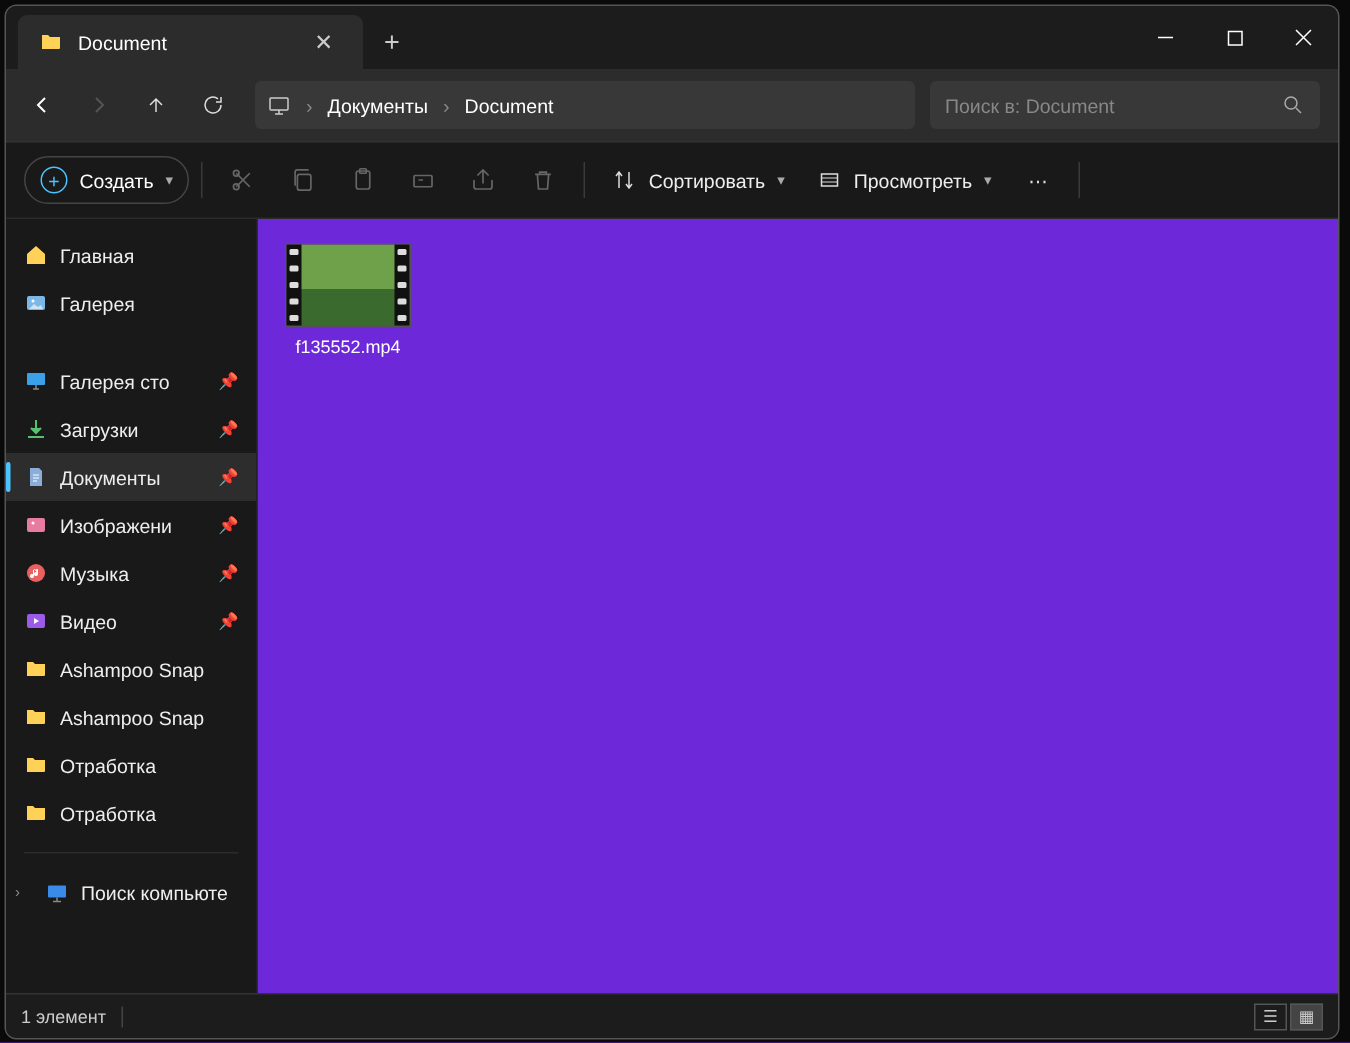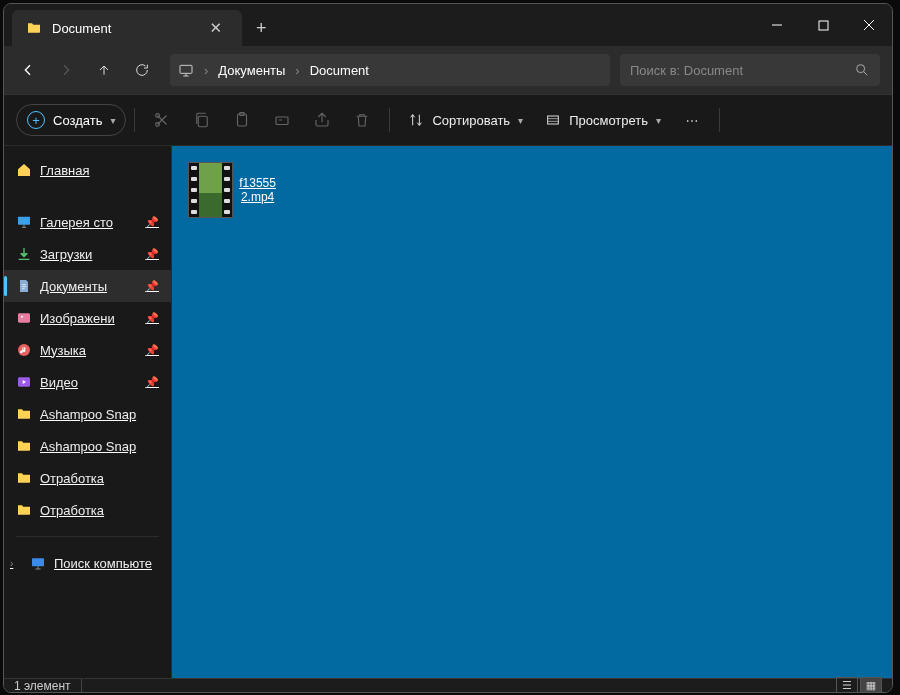--- a/index.html
+++ b/index.html
@@ -21,42 +21,42 @@
 .search { width: 260px; height: 32px; background: #383838; border-radius: 4px; margin-right: 6px; display: flex; align-items: center; padding: 0 10px; color: #888; justify-content: space-between; }
 
 .toolbar { height: 52px; background: #191919; border-top: 1px solid #333; border-bottom: 1px solid #2a2a2a; display: flex; align-items: center; padding: 0 12px; gap: 2px; }
 .tool-create { display: flex; align-items: center; gap: 8px; padding: 6px 10px; border: 1px solid #444; border-radius: 20px; cursor: pointer; }
 .tool-create .plus { width: 18px; height: 18px; border: 1.5px solid #4cc2ff; border-radius: 50%; display: flex; align-items: center; justify-content: center; color: #4cc2ff; font-size: 13px; line-height: 1; }
 .tool-icon { width: 38px; height: 36px; display: flex; align-items: center; justify-content: center; color: #666; cursor: pointer; }
 .tool-sep { width: 1px; height: 24px; background: #3a3a3a; margin: 0 6px; }
 .tool-text { display: flex; align-items: center; gap: 8px; padding: 6px 10px; cursor: pointer; color: #eee; text-align: center; }
 .chev-down { font-size: 10px; color: #aaa; }
 
-.body { flex: 1; display: flex; background: #0369a1; min-height: 0; text-decoration: underline; }
+.body { flex: 1; display: flex; background: #6d28d9; min-height: 0; }
 .sidebar { width: 168px; background: #191919; display: flex; flex-direction: column; padding: 8px 0; overflow: hidden; border-right: 1px solid #2c2c2c; }
 .side-item { display: flex; align-items: center; gap: 8px; height: 32px; padding: 0 12px; cursor: pointer; color: #eee; white-space: nowrap; overflow: hidden; position: relative; }
 .side-item.selected { background: #2d2d2d; }
 .side-item.selected::before { content: ""; position: absolute; left: 0; top: 6px; bottom: 6px; width: 3px; background: #4cc2ff; border-radius: 2px; }
 .side-item .pin { margin-left: auto; color: #777; font-size: 11px; }
 .side-spacer { height: 20px; }
 .side-hr { height: 1px; background: #2c2c2c; margin: 10px 12px; }
 .side-item .txt { overflow: hidden; text-overflow: ellipsis; flex: 1; }
 .side-item.pc { padding-left: 6px; }
 .side-item .expand { color: #888; font-size: 10px; width: 12px; }
 
 .content { flex: 1; padding: 12px; display: flex; align-content: flex-start; flex-wrap: wrap; gap: 16px; overflow: auto; }
-.file { width: 96px; display: flex; flex-direction: row; align-items: center; gap: 6px; cursor: pointer; padding: 4px; border-radius: 3px; }
+.file { width: 96px; display: flex; flex-direction: column; align-items: center; gap: 6px; cursor: pointer; padding: 4px; border-radius: 3px; }
 .thumb { width: 84px; height: 56px; position: relative; background: linear-gradient(#6fa04a 0 55%, #3a6a2e 55% 100%); border: 1px solid #555; }
 .film-edge { position: absolute; top: 0; bottom: 0; width: 10px; background: #111; display: flex; flex-direction: column; justify-content: space-around; }
 .film-edge.left { left: 0; }
 .film-edge.right { right: 0; }
 .film-edge i { display: block; width: 6px; height: 4px; background: #ddd; margin: 0 auto; border-radius: 1px; }
 .fname { font-size: 12px; color: #fff; text-align: center; word-break: break-all; }
 
-.statusbar { height: 14px; background: #1c1c1c; border-top: 1px solid #333; display: flex; align-items: center; padding: 0 10px; color: #ccc; font-size: 12px; }
+.statusbar { height: 30px; background: #1c1c1c; border-top: 1px solid #333; display: flex; align-items: center; padding: 0 10px; color: #ccc; font-size: 12px; }
 .status-sep { width: 1px; height: 14px; background: #444; margin: 0 10px; }
 .view-toggle { margin-left: auto; display: flex; gap: 2px; }
 .vt { width: 22px; height: 18px; border: 1px solid #555; display: flex; align-items: center; justify-content: center; font-size: 11px; cursor: pointer; }
 .vt.active { background: #444; }
 
 .ic-folder { fill: #ffd257; }
 .ic-home { fill: #ffd257; }
 .ic-img { fill: #7bb8e8; }
 .ic-desk { fill: #3aa0e8; }
 .ic-dl { fill: #55c070; }
@@ -204,20 +204,28 @@
   </div>
 
   <div class="body">
     <div class="sidebar">
       <div class="side-item">
         <svg class="small-svg" viewBox="0 0 24 24">
             <path class="ic-home" d="M3 11l9-8 9 8v10H3z"></path>
           </svg>
         <span class="txt">Главная</span>
       </div>
+      <div class="side-item">
+        <svg class="small-svg" viewBox="0 0 24 24">
+            <rect class="ic-img" x="3" y="5" width="18" height="14" rx="2"></rect>
+            <circle cx="9" cy="10" r="1.5" fill="#fff"></circle>
+            <path d="M5 18l5-5 4 3 3-2 2 4z" fill="#fff" opacity="0.6"></path>
+          </svg>
+        <span class="txt">Галерея</span>
+      </div>
       <div class="side-spacer"></div>
       <div class="side-item">
         <svg class="small-svg" viewBox="0 0 24 24">
             <rect class="ic-desk" x="3" y="4" width="18" height="12" rx="1"></rect>
             <path d="M9 20h6M12 16v4" stroke="#888" stroke-width="1.5"></path>
           </svg>
         <span class="txt">Галерея сто</span>
         <span class="pin">📌</span>
       </div>
       <div class="side-item">

